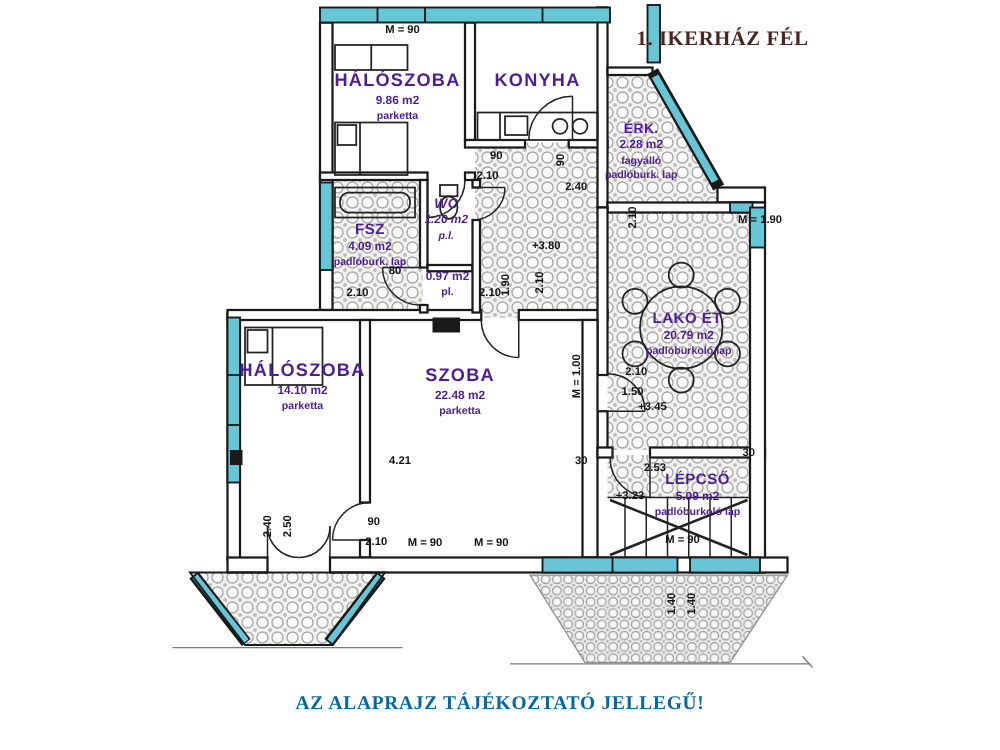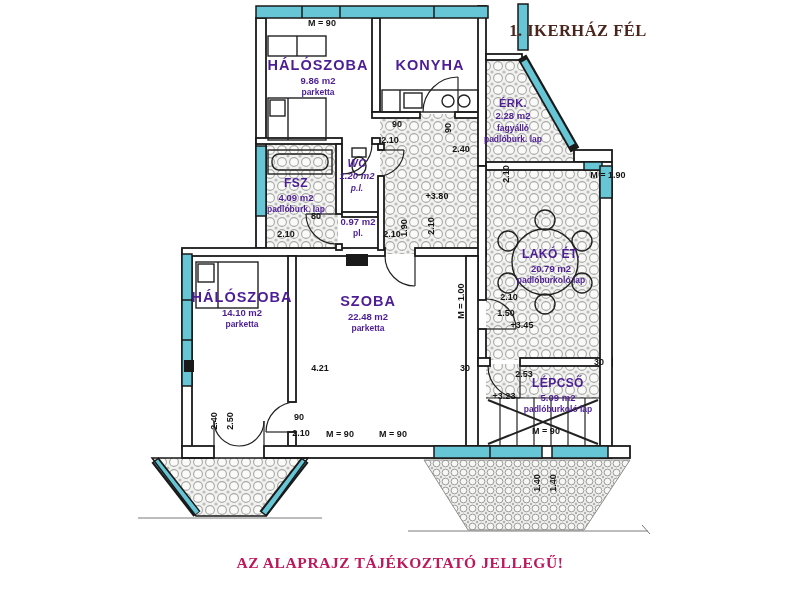--- a/index.html
+++ b/index.html
@@ -13,21 +13,21 @@
   .room.md .room-name{font-size:12px;}
   .room .room-area{font-size:9.5px;font-weight:700;white-space:nowrap;}
   .room .room-floor{font-size:8.5px;font-weight:700;}
   .dim{position:absolute;transform:translate(-50%,-50%);font-size:9px;font-weight:700;color:#141414;white-space:nowrap;}
   .dim.rot{transform:translate(-50%,-50%) rotate(-90deg);}
   .title{position:absolute;left:578px;top:20px;transform:translateX(-50%);text-align:center;
          font-family:"Liberation Serif",serif;font-weight:700;font-size:16.5px;line-height:1.32;
          color:#4a251c;letter-spacing:.5px;white-space:nowrap;}
   .footer{position:absolute;left:0;right:0;top:554px;text-align:center;
           font-family:"Liberation Serif",serif;font-weight:700;font-size:15.5px;
-          color:#be185d;letter-spacing:.6px;}
+          color:#0369a1;letter-spacing:.6px;}
 </style>
 </head>
 <body>
 
 <div class="canvas">
 
   <svg width="800" height="600" viewBox="0 0 800 600">
     <defs>
       <pattern id="tiles" width="12" height="12" patternUnits="userSpaceOnUse">
         <rect width="12" height="12" fill="#f2f2f0"></rect>

